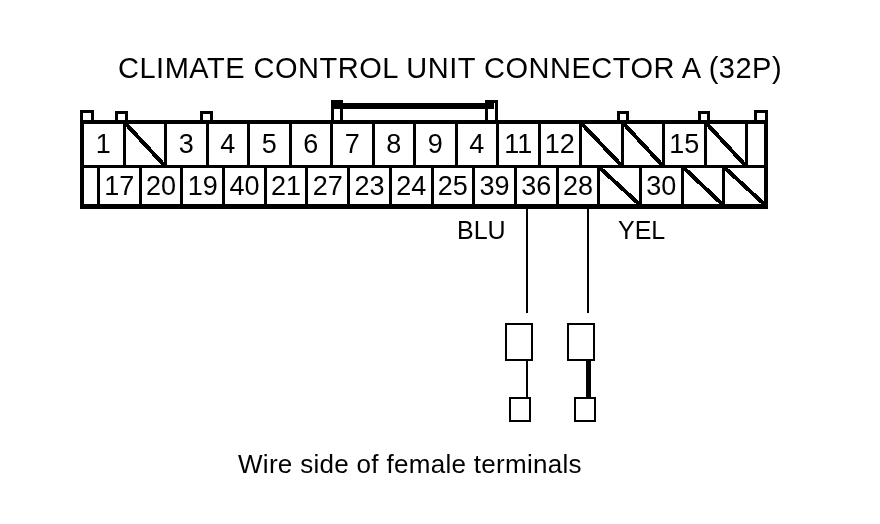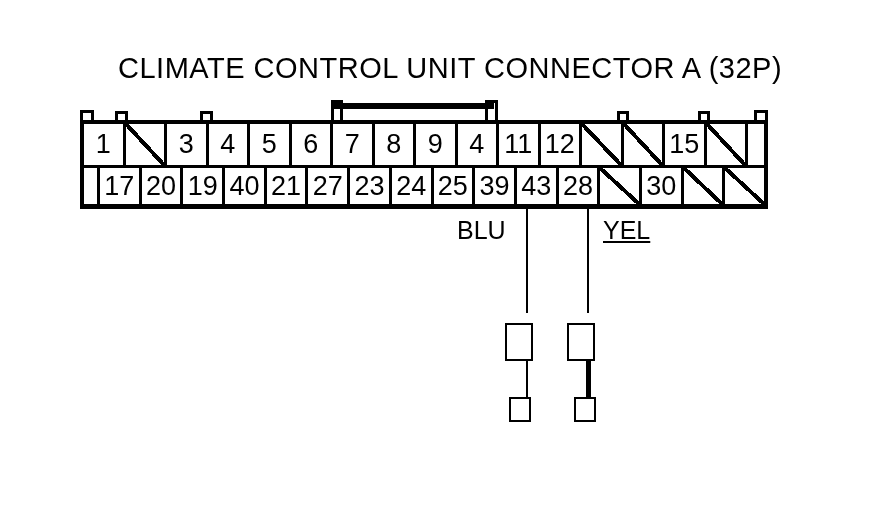--- a/index.html
+++ b/index.html
@@ -103,35 +103,36 @@
         <div class="cell">17</div>
         <div class="cell">20</div>
         <div class="cell">19</div>
         <div class="cell">40</div>
         <div class="cell">21</div>
         <div class="cell">27</div>
         <div class="cell">23</div>
         <div class="cell">24</div>
         <div class="cell">25</div>
         <div class="cell">39</div>
-        <div class="cell">43</div>
+        <div class="cell">36</div>
         <div class="cell">28</div>
         <div class="cell nc"></div>
         <div class="cell">30</div>
         <div class="cell nc"></div>
         <div class="cell nc"></div>
       </div>
   </div>
 
   <div class="wire-label" style="left:457px; top:218px;">BLU</div>
   <div class="wire" style="left:526px; top:206px; width:2px; height:107px;"></div>
   <div class="tbox" style="left:505px; top:323px; width:28px; height:38px;"></div>
   <div class="wire" style="left:526px; top:361px; width:2px; height:36px;"></div>
   <div class="tbox" style="left:509px; top:397px; width:22px; height:25px;"></div>
 
-  <div class="wire-label" style="left:603px; top:218px;text-decoration:underline;">YEL</div>
+  <div class="wire-label" style="left:618px; top:218px;">YEL</div>
   <div class="wire" style="left:587px; top:206px; width:2px; height:107px;"></div>
   <div class="tbox" style="left:567px; top:323px; width:28px; height:38px;"></div>
   <div class="wire" style="left:586px; top:361px; width:5px; height:44px;"></div>
   <div class="tbox" style="left:574px; top:397px; width:22px; height:25px;"></div>
 
+  <div class="caption">Wire side of female terminals</div>
 
 </div>
 
 </body></html>

